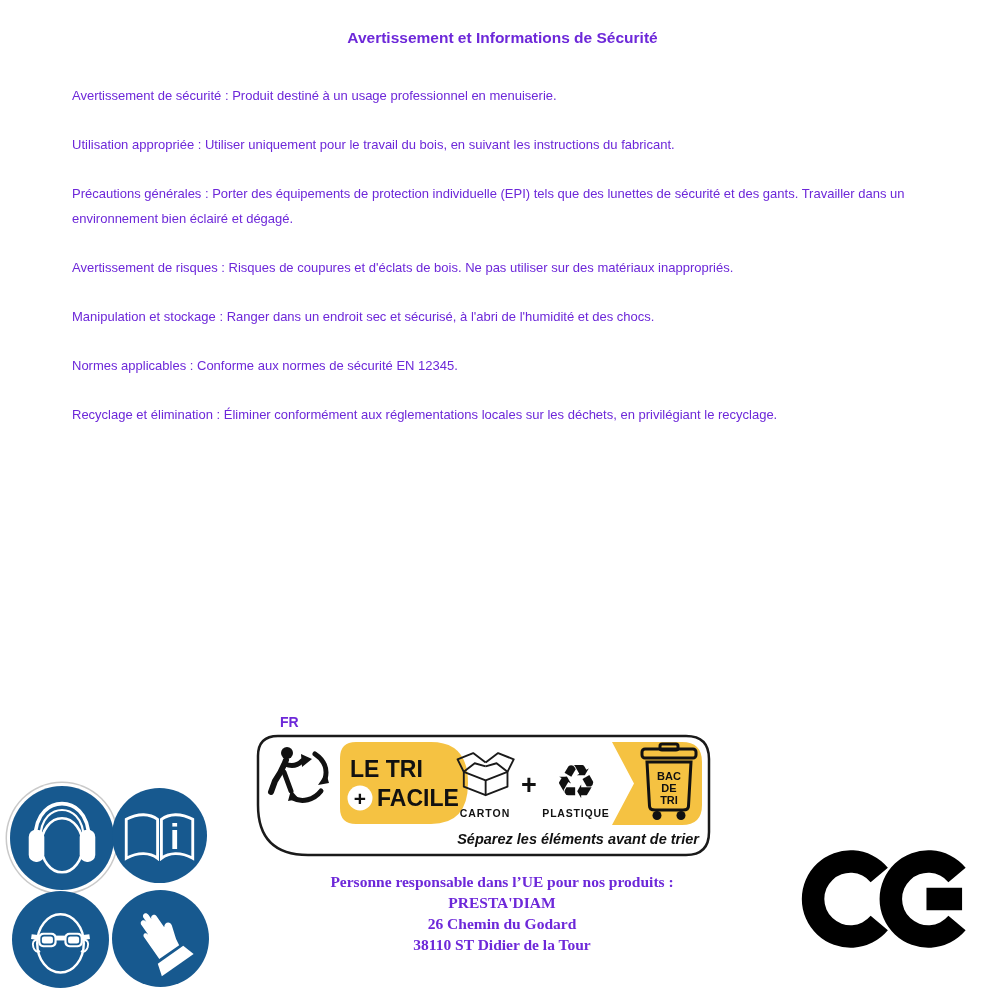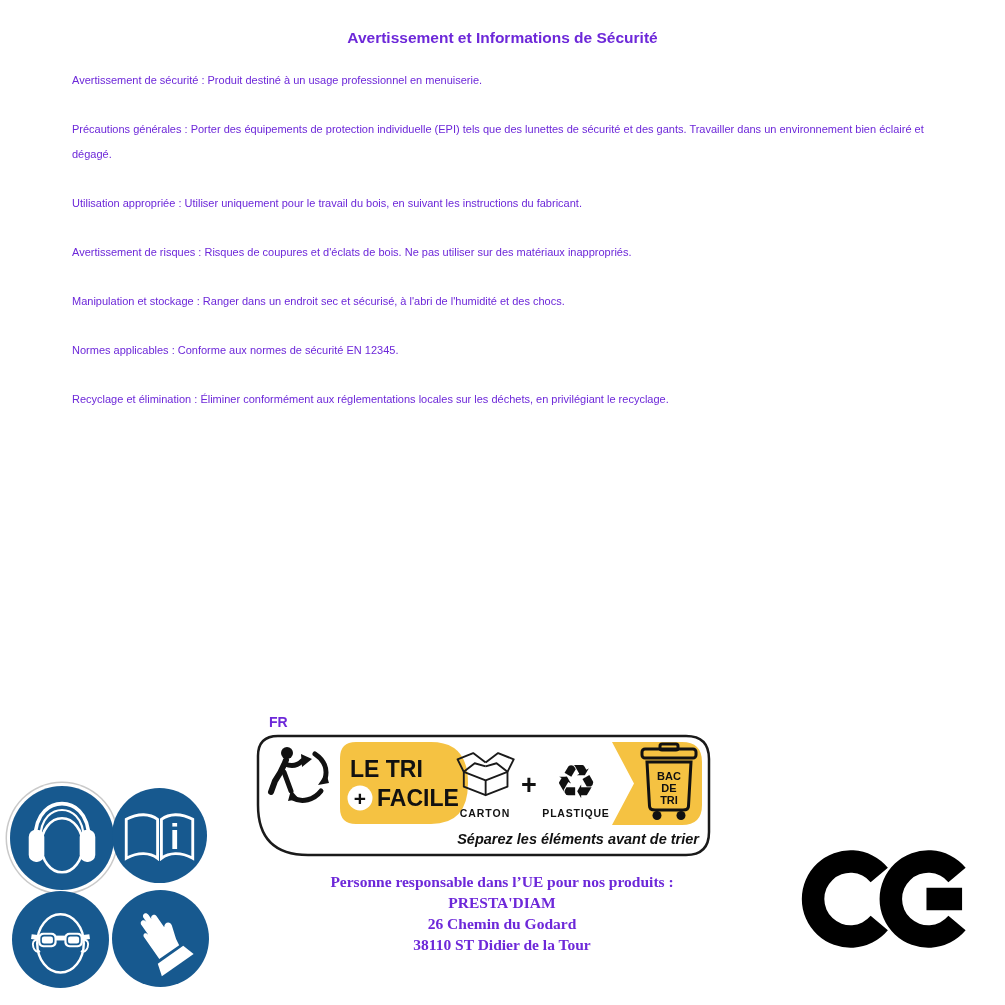--- a/index.html
+++ b/index.html
@@ -5,36 +5,36 @@
   html,body { margin:0; padding:0; background:#ffffff; }
   .page {
     position:relative; width:1005px; height:1005px; background:#fff;
     font-family:"Liberation Sans", sans-serif; color:#6d28d9; overflow:hidden;
   }
   .doc-title {
     position:absolute; top:29px; left:0; width:100%;
     text-align:center; font-size:15.5px; font-weight:bold;
   }
   .body-text {
-    position:absolute; left:72px; top:68px; width:860px;
-    font-size:11px; line-height:24.5px;
+    position:absolute; left:72px; top:84px; width:860px;
+    font-size:13px; line-height:24.5px;
   }
   .body-text p { margin:0 0 24.5px 0; }
 
   
   .picto { position:absolute; }
   .picto svg { display:block; width:100%; height:100%; }
   #picto-ear   { left:10px;  top:786px; width:104px; height:104px; border-radius:50%;
                  box-shadow:0 0 0 3px #fff, 0 0 0 4.5px #c9c9c9; }
   #picto-book  { left:112px; top:788px; width:95px;  height:95px; }
   #picto-eye   { left:12px;  top:891px; width:97px;  height:97px; }
   #picto-glove { left:112px; top:890px; width:97px;  height:97px; }
 
   
-  .fr-code { position:absolute; left:269px; top:714px; font-size:14px; font-weight:bold; }
+  .fr-code { position:absolute; left:280px; top:714px; font-size:14px; font-weight:bold; }
   .infotri { position:absolute; left:256px; top:734px; width:455px; height:123px; }
   .infotri svg { display:block; width:100%; height:100%; }
   .infotri text { font-family:"Liberation Sans", sans-serif; }
   .recycle-glyph { font-family:"DejaVu Sans", sans-serif; }
 
   
   .resp {
     position:absolute; left:242px; top:871px; width:520px;
     text-align:center; font-weight:bold; font-size:15.5px; line-height:21px;
   }
@@ -46,22 +46,22 @@
 </style>
 </head>
 <body>
 
 <div class="page">
 
   <div class="doc-title">Avertissement et Informations de Sécurité</div>
 
   <div class="body-text">
     <p>Avertissement de sécurité : Produit destiné à un usage professionnel en menuiserie.</p>
+    <p>Utilisation appropriée : Utiliser uniquement pour le travail du bois, en suivant les instructions du fabricant.</p>
     <p>Précautions générales : Porter des équipements de protection individuelle (EPI) tels que des lunettes de sécurité et des gants. Travailler dans un environnement bien éclairé et dégagé.</p>
-    <p>Utilisation appropriée : Utiliser uniquement pour le travail du bois, en suivant les instructions du fabricant.</p>
     <p>Avertissement de risques : Risques de coupures et d'éclats de bois. Ne pas utiliser sur des matériaux inappropriés.</p>
     <p>Manipulation et stockage : Ranger dans un endroit sec et sécurisé, à l'abri de l'humidité et des chocs.</p>
     <p>Normes applicables : Conforme aux normes de sécurité EN 12345.</p>
     <p>Recyclage et élimination : Éliminer conformément aux réglementations locales sur les déchets, en privilégiant le recyclage.</p>
   </div>
 
   <div class="picto" id="picto-ear">
     <svg viewBox="0 0 100 100">
       <circle cx="50" cy="50" r="50" fill="#17598F"></circle>
       <path d="M24 52 C24 24 40 17 50 17 C60 17 76 24 76 52" fill="none" stroke="#fff" stroke-width="3.5"></path>

